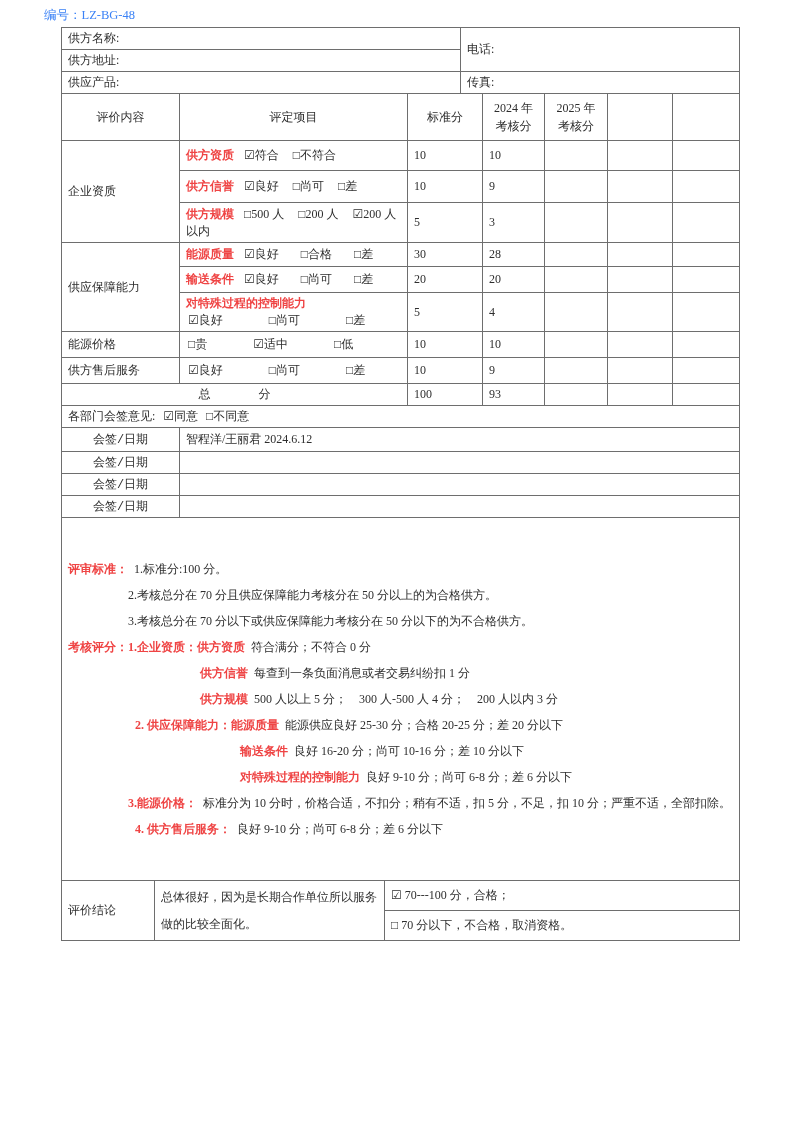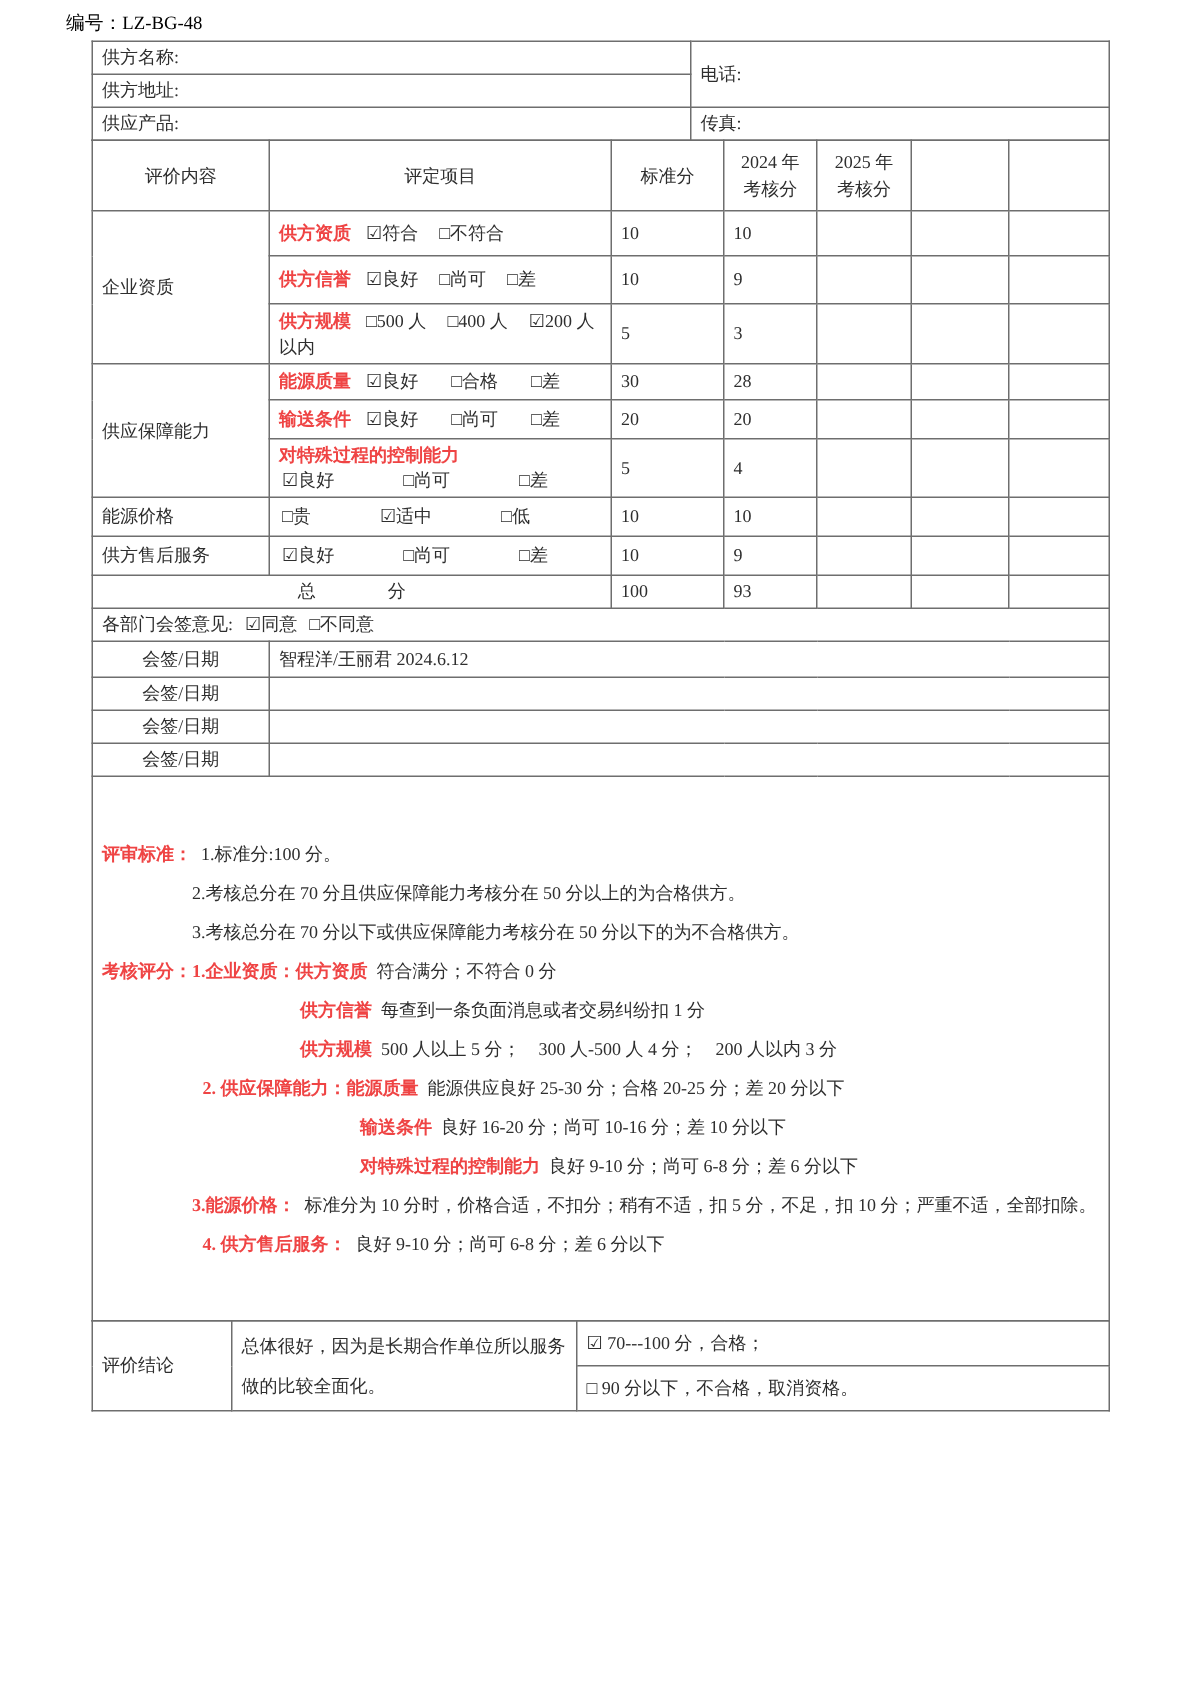--- a/index.html
+++ b/index.html
@@ -5,28 +5,28 @@
   html,body{margin:0;padding:0;background:#ffffff;}
   .page{
     position:relative;width:800px;height:1130px;background:#ffffff;
     font-family:"Liberation Serif","DejaVu Sans",serif;
     color:#2e2e2e;overflow:hidden;
   }
   .doc-title{
     text-align:center;padding-top:50px;font-size:19px;font-weight:bold;
     letter-spacing:1px;color:#1f1f1f;
   }
-  .doc-no{margin:7px 0 4px 44px;font-size:12.5px;color:#000000;}
+  .doc-no{margin:7px 0 4px 44px;font-size:12.5px;color:#3b82f6;}
   .wrap{width:678px;margin-left:61px;}
   table.t{border-collapse:collapse;table-layout:fixed;width:678px;margin-top:-1px;}
   table.t td{
     border:1px solid #6e6e6e;font-size:12px;color:#2e2e2e;
     padding:2px 6px;vertical-align:middle;word-break:break-all;
   }
-  td.ctr{text-align:center;padding:2px 2px;}
+  td.ctr{text-align:center;padding:2px 2px;font-family:Liberation Mono, monospace;}
   td.num{}
   td.lbl{padding-left:8px;}
   b{font-weight:bold;color:#ef4444;}
   .opt{margin-left:14px;white-space:nowrap;}
   .opt.first{margin-left:10px;}
   .optw{margin-left:46px;white-space:nowrap;}
   .optw.first{margin-left:2px;}
   .twoLineHead div{text-align:center;line-height:18px;}
   td.itemcell b{margin-right:0;}
   td.signval{padding-left:36px;}
@@ -112,21 +112,21 @@
           <b>供方信誉</b><span class="opt first">☑良好</span><span class="opt">□尚可</span><span class="opt">□差</span>
         </td>
         <td class="num">10</td>
         <td class="num">9</td>
         <td></td>
         <td></td>
         <td></td>
       </tr>
       <tr style="height:40px">
         <td class="itemcell">
-          <b>供方规模</b><span class="opt first">□500 人</span><span class="opt">□400 人</span><span class="opt" style="white-space:normal">☑200 人以内</span>
+          <b>供方规模</b><span class="opt first">□500 人</span><span class="opt">□200 人</span><span class="opt" style="white-space:normal">☑200 人以内</span>
         </td>
         <td class="num">5</td>
         <td class="num">3</td>
         <td></td>
         <td></td>
         <td></td>
       </tr>
 
       <tr style="height:24px">
         <td class="lbl" rowspan="3">供应保障能力</td>
@@ -240,20 +240,20 @@
           <col style="width:230px">
           <col style="width:355px">
         </colgroup>
       <tbody>
           <tr style="height:30px">
         <td class="lbl" rowspan="2">评价结论</td>
         <td class="comment" rowspan="2">总体很好，因为是长期合作单位所以服务做的比较全面化。</td>
         <td class="optcell">☑ 70---100 分，合格；</td>
       </tr>
       <tr style="height:30px">
-        <td class="optcell">□ 90 分以下，不合格，取消资格。</td>
+        <td class="optcell">□ 70 分以下，不合格，取消资格。</td>
       </tr>
     </tbody>
       </table>
 
 
   </div>
 </div>
 
 </body></html>

